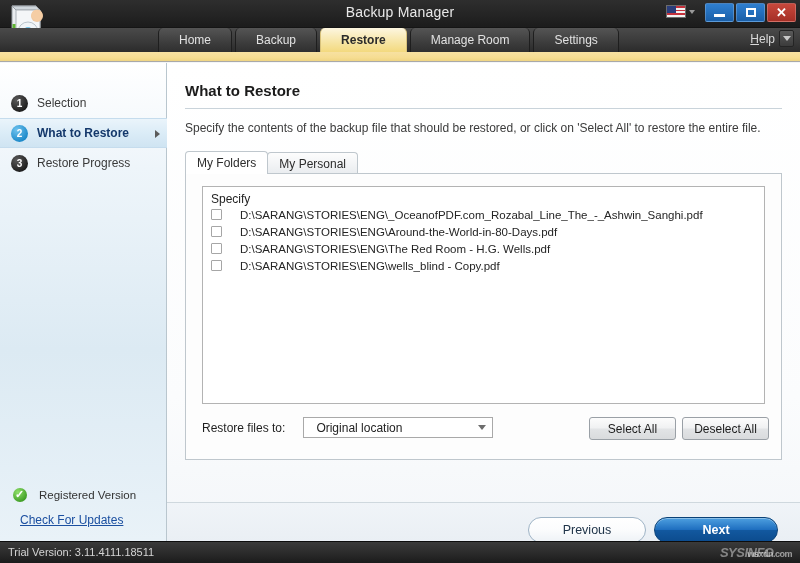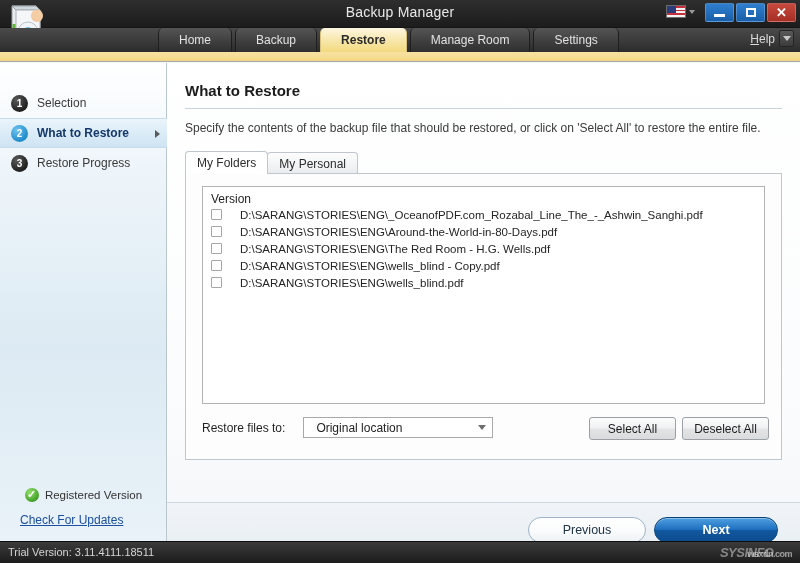--- a/index.html
+++ b/index.html
@@ -140,22 +140,22 @@
   .step-label { font-size: 12px; color: #3a3a3a; }
   .step.active .step-label { color: #14386b; font-weight: bold; }
   .step-arrow {
     position: absolute; right: 7px; top: 11px;
     width:0;height:0;border-top:4px solid transparent;border-bottom:4px solid transparent;
     border-left:5px solid #5b5b5b;
   }
 
   .sidebar-footer { position: absolute; left: 0; bottom: 14px; width: 167px; }
   .reg-row {
-    display: flex; align-items: center; gap: 6px;
-    height: 20px; justify-content: center;
+    display: flex; align-items: center; gap: 12px;
+    padding-left: 13px; height: 20px;
   }
   .check-circle {
     width: 14px; height: 14px; border-radius: 50%;
     background: radial-gradient(circle at 35% 30%, #8fe06a, #3b9a22 78%);
     position: relative; flex: none;
   }
   .check-circle::after {
     content:"✓"; position:absolute; left:2px; top:-1px;
     font-size: 11px; color:#fff; font-weight:bold; line-height:15px;
   }
@@ -391,41 +391,37 @@
     <div class="title-rule"></div>
     <div class="page-desc">Specify the contents of the backup file that should be restored, or click on 'Select All' to restore the entire file.</div>
 
     <div class="inner-tabs">
       <div class="itab active">My Folders</div>
       <div class="itab">My Personal</div>
     </div>
 
     <div class="tabpanel">
       <div class="listbox">
-        <div class="list-header">Version</div>
+        <div class="list-header">Specify</div>
 
         <div class="list-row">
           <div class="cb"></div>
           <div class="fname">D:\SARANG\STORIES\ENG\_OceanofPDF.com_Rozabal_Line_The_-_Ashwin_Sanghi.pdf</div>
         </div>
         <div class="list-row">
           <div class="cb"></div>
           <div class="fname">D:\SARANG\STORIES\ENG\Around-the-World-in-80-Days.pdf</div>
         </div>
         <div class="list-row">
           <div class="cb"></div>
           <div class="fname">D:\SARANG\STORIES\ENG\The Red Room - H.G. Wells.pdf</div>
         </div>
         <div class="list-row">
           <div class="cb"></div>
           <div class="fname">D:\SARANG\STORIES\ENG\wells_blind - Copy.pdf</div>
-        </div>
-        <div class="list-row">
-          <div class="cb"></div>
-          <div class="fname">D:\SARANG\STORIES\ENG\wells_blind.pdf</div>
         </div>
       </div>
 
       <div class="restore-row">
         <div class="restore-lbl">Restore files to:</div>
         <div class="selectbox">
           <span>Original location</span>
           <span class="sel-caret"></span>
         </div>
         <div class="grey-btn btn-selall">Select All</div>

